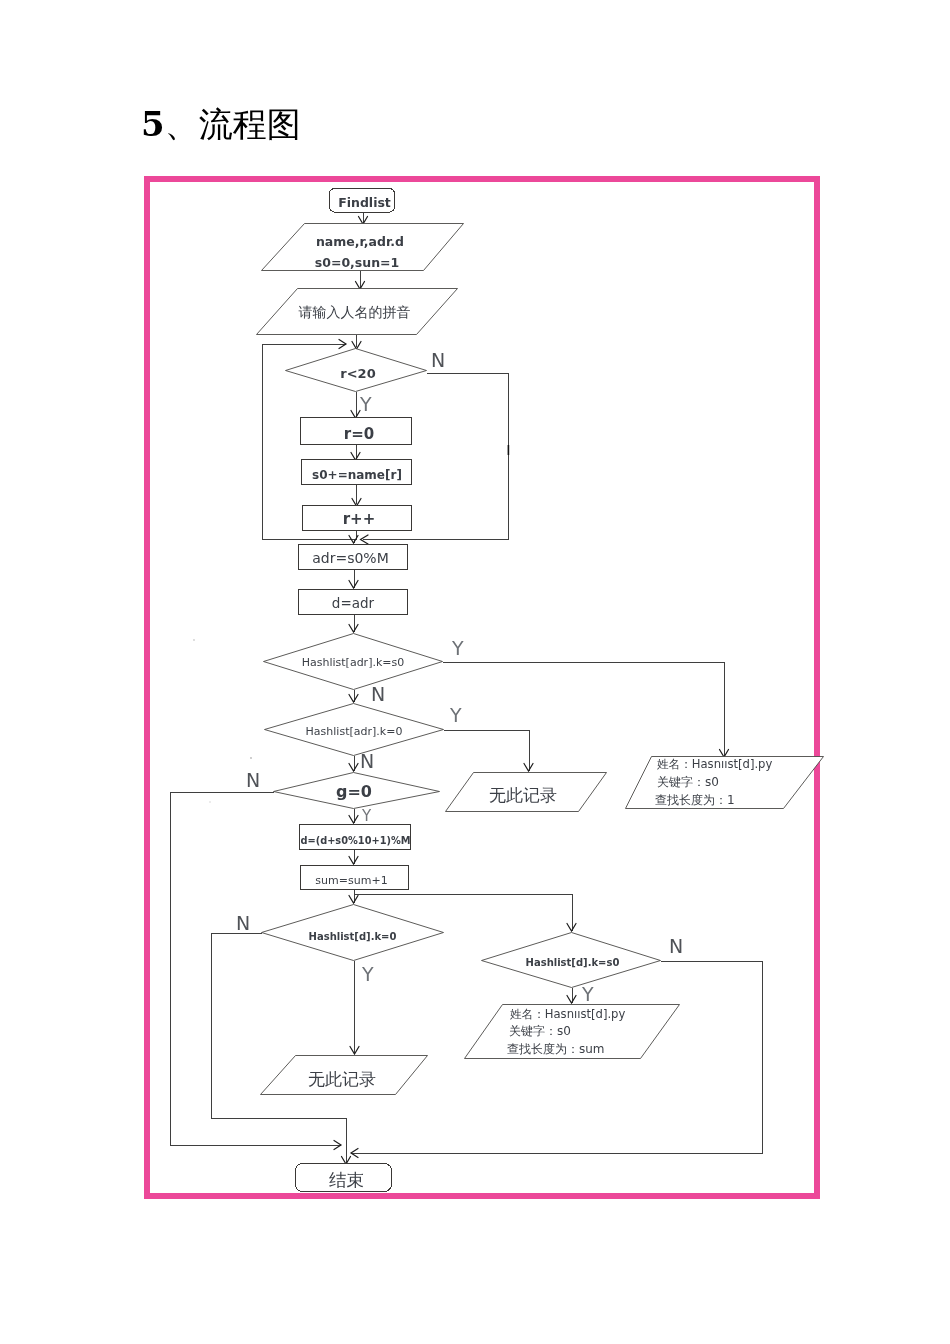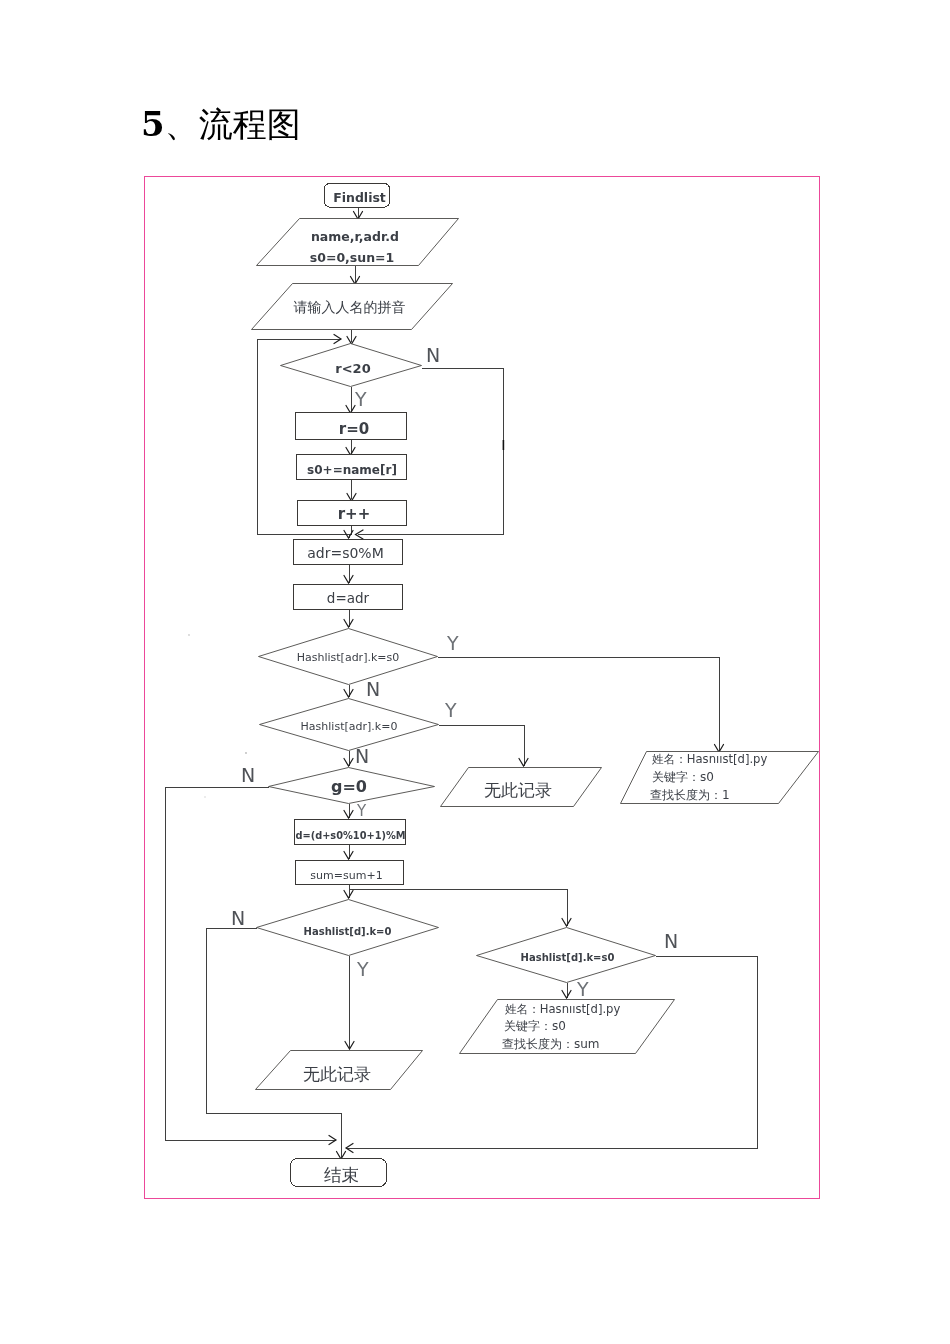--- a/index.html
+++ b/index.html
@@ -2,21 +2,21 @@
 <html><head>
 <meta charset="utf-8">
 <title>流程图</title>
 <style>
   html,body{margin:0;padding:0;background:#ffffff;}
   body{width:950px;height:1344px;font-family:"Liberation Serif",serif;overflow:hidden;}
   .page{position:relative;width:802px;height:1344px;background:#fff;}
   .doc-title{position:absolute;left:141px;top:103px;font-size:34px;line-height:42px;color:#000;white-space:nowrap;letter-spacing:0px;}
   .doc-title .num{font-family:"DejaVu Serif",serif;font-weight:bold;font-size:34px;}
   .doc-title .cjk{font-family:"Liberation Serif",serif;font-weight:normal;font-size:34px;}
-  .figure{position:absolute;left:144px;top:176px;width:676px;height:1023px;border:1px solid #ec4899;box-sizing:border-box;background:#fff;}
+  .figure{position:absolute;left:144px;top:176px;width:676px;height:1023px;border:6px solid #ec4899;box-sizing:border-box;background:#fff;}
   svg.flow{position:absolute;left:0;top:0;width:674px;height:1021px;display:block;}
   .flow .shape{fill:#ffffff;stroke:#3a3836;stroke-width:1;shape-rendering:crispEdges;}
   .flow polygon.shape{stroke:#4a4846;stroke-width:0.9;shape-rendering:auto;}
   .flow .conn{fill:none;stroke:#3f3f3f;stroke-width:1;shape-rendering:crispEdges;}
   .flow .arw{fill:none;stroke:#1d1d1d;stroke-width:1.2;stroke-linecap:round;}
   .flow text{font-family:"DejaVu Sans","Liberation Sans",sans-serif;fill:#3b3f46;}
   .flow .lbl{font-size:11px;}
   .flow .lbl-b{font-size:12.5px;font-weight:bold;}
   .flow .cjk{font-size:14px;fill:#3b3f46;}
   .flow .cjk-sm{font-size:11.5px;}

